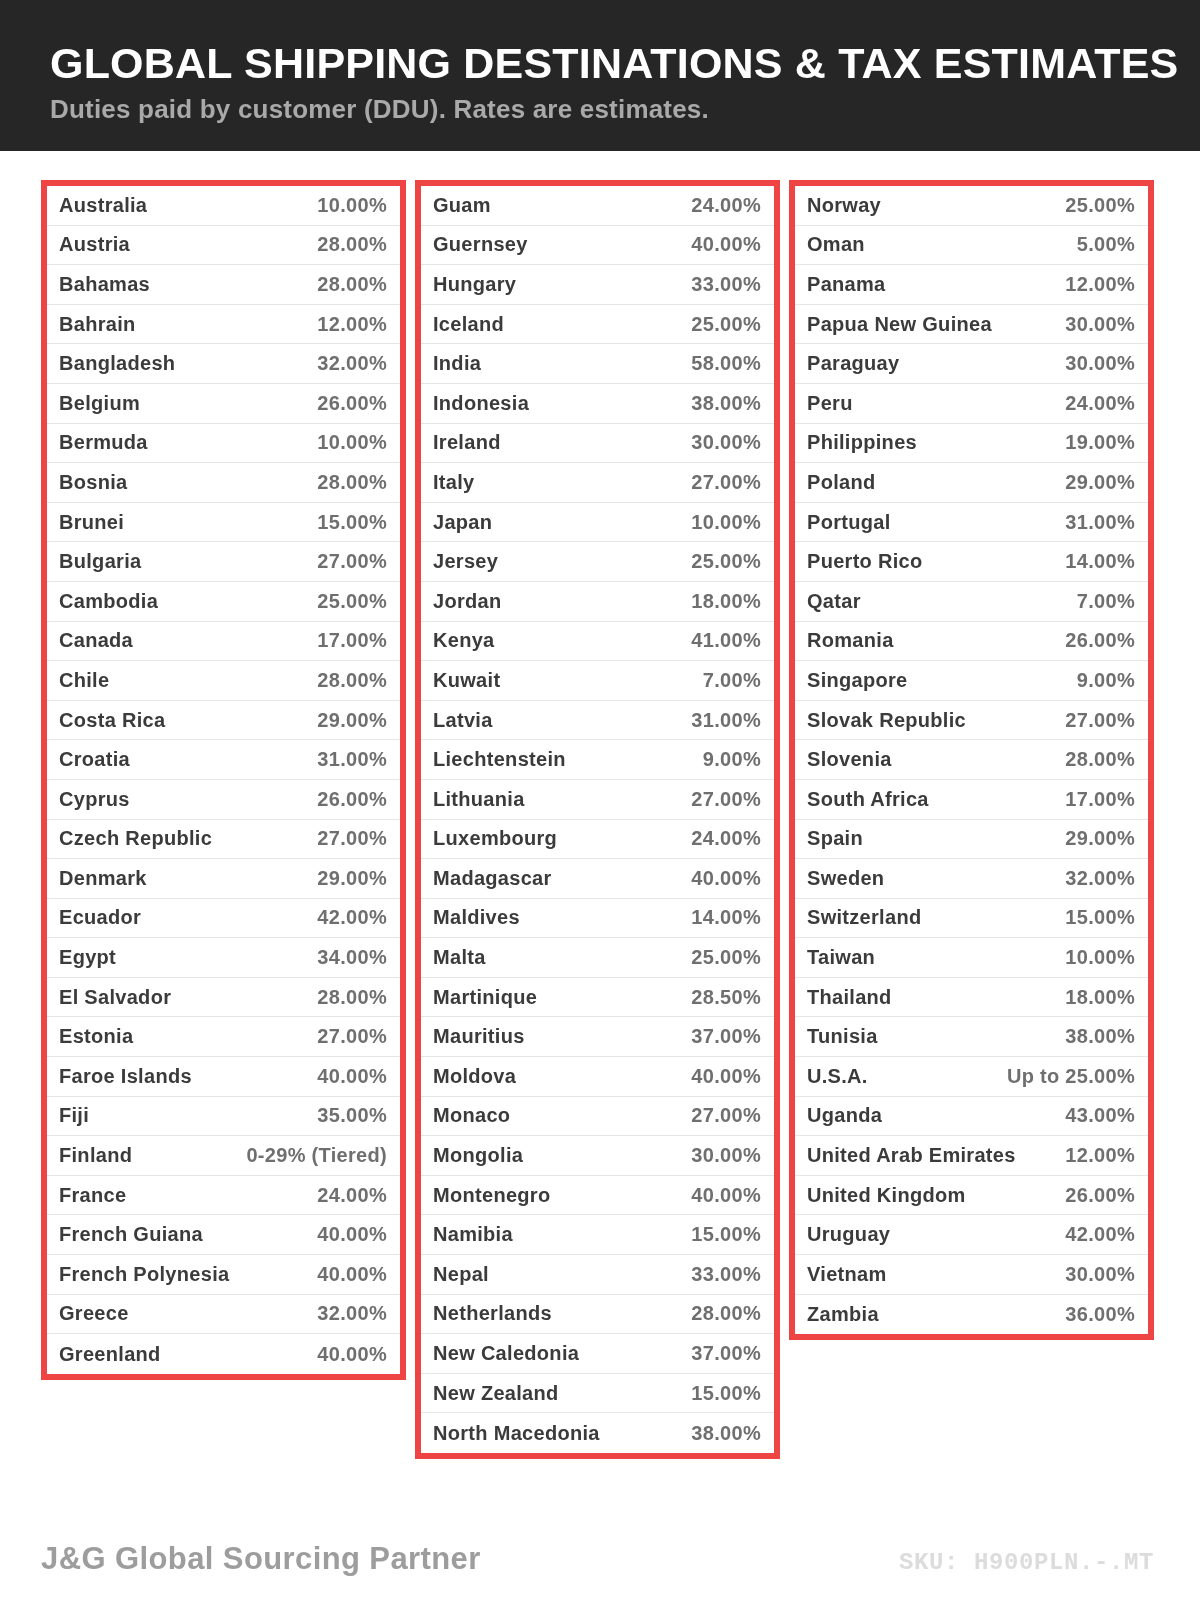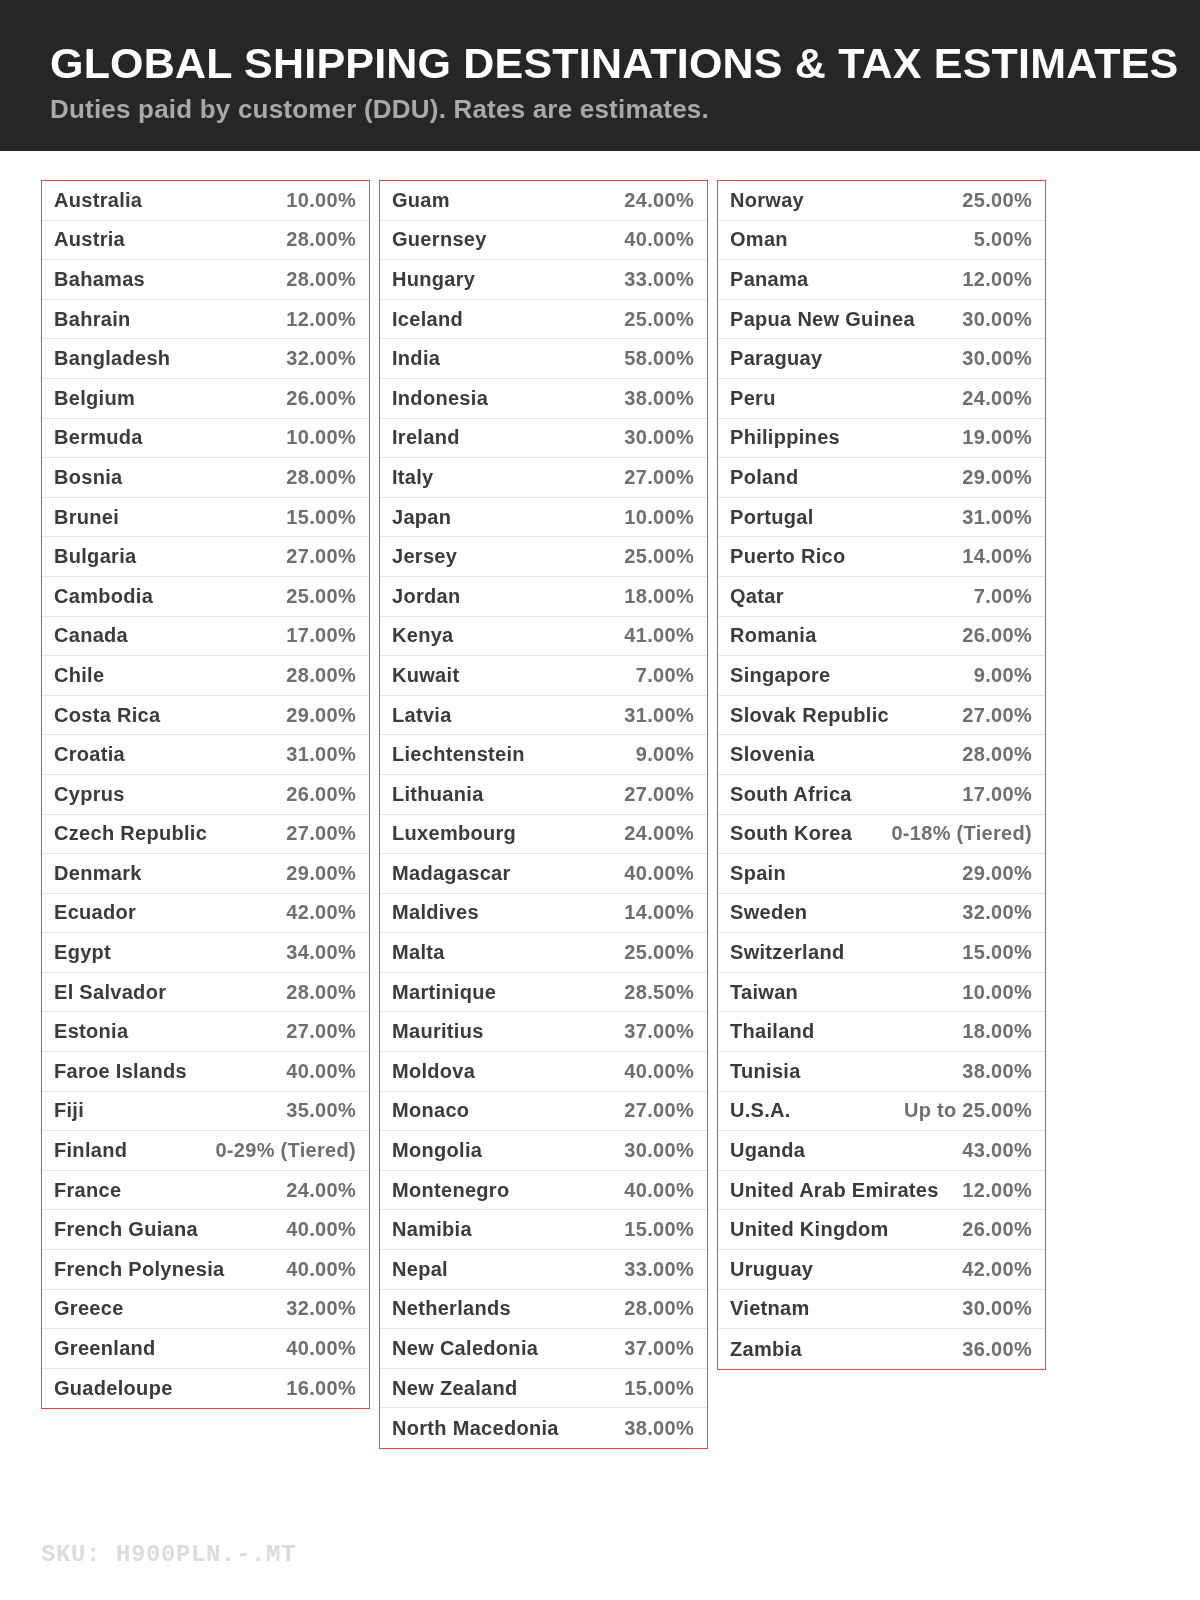--- a/index.html
+++ b/index.html
@@ -39,23 +39,23 @@
   
   .cols {
     position:absolute;
     left:41px; top:180px;
     width:1113px;
     display:flex;
     gap:9px;
     align-items:flex-start;
   }
   .col {
-    width:329px;
+    width:365px;
     box-sizing:border-box;
-    border:1px solid #ef4444;
+    border:6px solid #ef4444;
     background:#ffffff;
     flex:none;
   }
   .row {
     height:39.6px;
     box-sizing:border-box;
     display:flex;
     justify-content:space-between;
     align-items:center;
     padding:0 13px 0 12px;
@@ -227,24 +227,20 @@
         <span class="rate">40.00%</span>
       </div>
         <div class="row">
         <span class="country">Greece</span>
         <span class="rate">32.00%</span>
       </div>
         <div class="row">
         <span class="country">Greenland</span>
         <span class="rate">40.00%</span>
       </div>
-        <div class="row">
-        <span class="country">Guadeloupe</span>
-        <span class="rate">16.00%</span>
-      </div>
       </section>
     <section class="col">
 
     <div class="row">
         <span class="country">Guam</span>
         <span class="rate">24.00%</span>
       </div>
         <div class="row">
         <span class="country">Guernsey</span>
         <span class="rate">40.00%</span>
@@ -430,24 +426,20 @@
       </div>
         <div class="row">
         <span class="country">Slovenia</span>
         <span class="rate">28.00%</span>
       </div>
         <div class="row">
         <span class="country">South Africa</span>
         <span class="rate">17.00%</span>
       </div>
         <div class="row">
-        <span class="country">South Korea</span>
-        <span class="rate">0-18% (Tiered)</span>
-      </div>
-        <div class="row">
         <span class="country">Spain</span>
         <span class="rate">29.00%</span>
       </div>
         <div class="row">
         <span class="country">Sweden</span>
         <span class="rate">32.00%</span>
       </div>
         <div class="row">
         <span class="country">Switzerland</span>
         <span class="rate">15.00%</span>
@@ -489,16 +481,17 @@
         <span class="rate">30.00%</span>
       </div>
         <div class="row">
         <span class="country">Zambia</span>
         <span class="rate">36.00%</span>
       </div>
       </section>
   </main>
 
   <footer class="ftr">
+    <span class="brand">J&amp;G Global Sourcing Partner</span>
     <span class="sku">SKU: H900PLN.-.MT</span>
   </footer>
 
 </div>
 
 </body></html>

